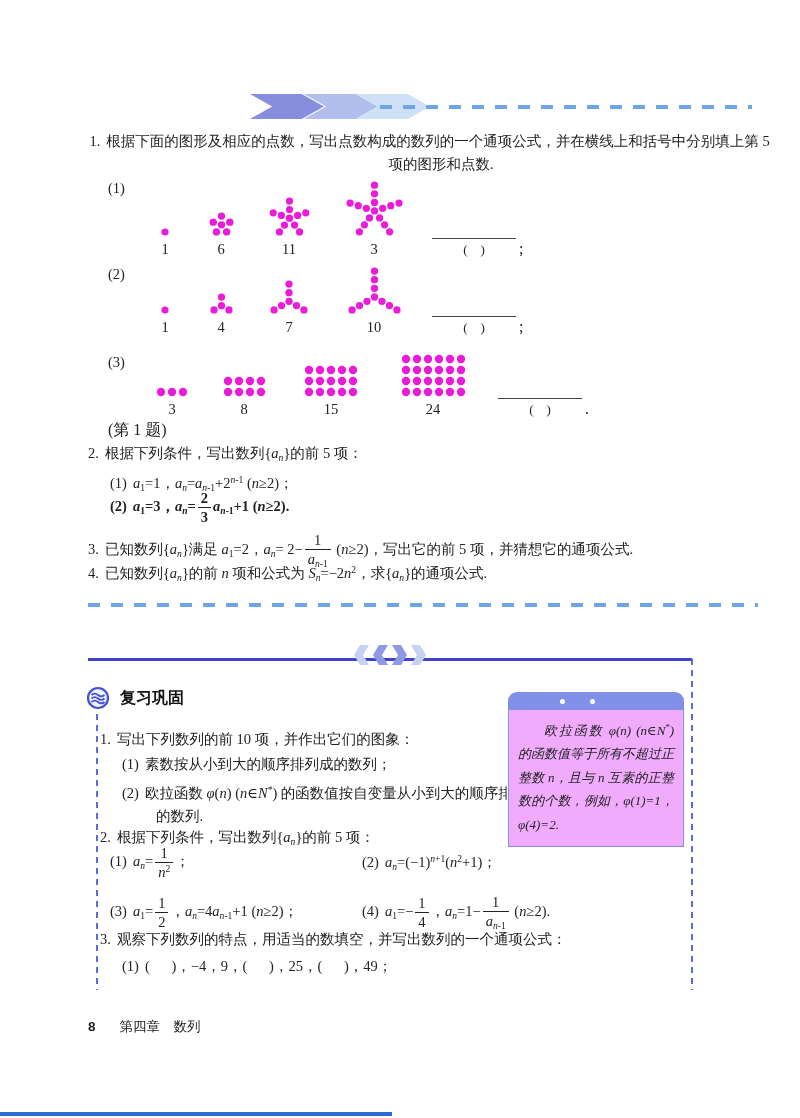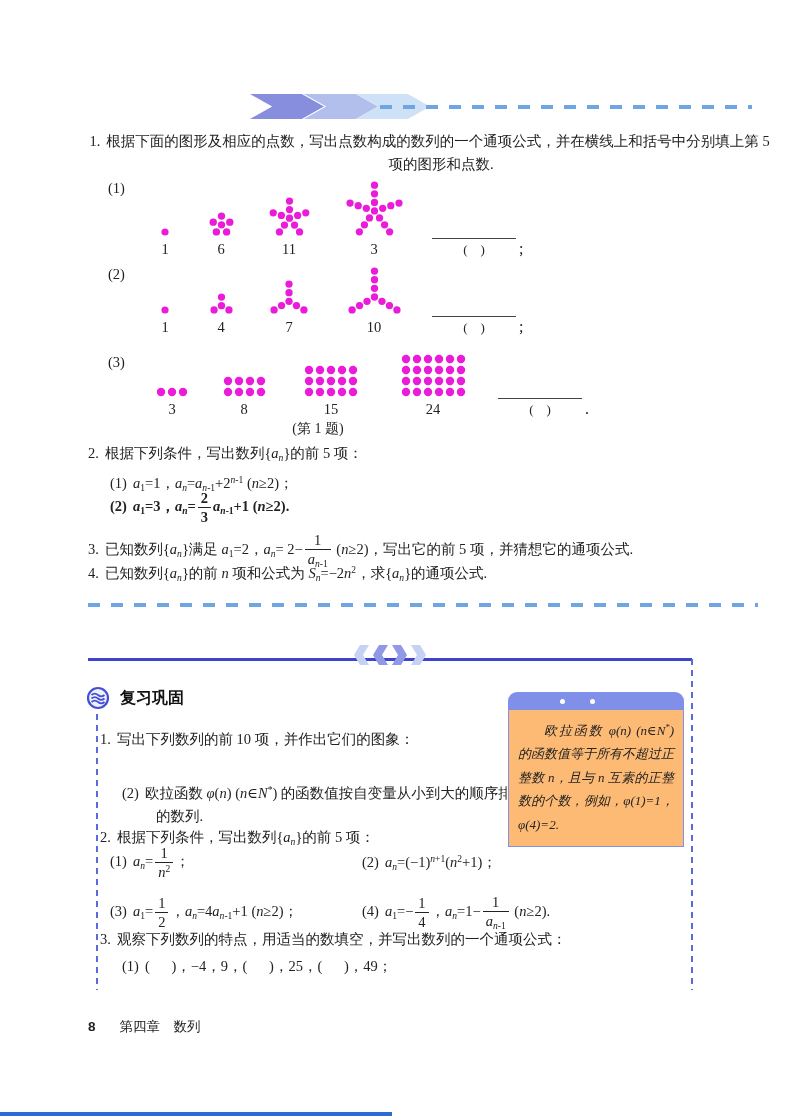--- a/index.html
+++ b/index.html
@@ -38,21 +38,21 @@
   
   .fig-row{position:absolute;left:108px;display:flex;align-items:flex-end;}
   .fig-label{align-self:flex-start;width:32px;flex:0 0 32px;}
   .fig-cells{display:flex;align-items:flex-end;}
   .fig-cell{display:flex;flex-direction:column;align-items:center;justify-content:flex-end;}
   .fig-num{margin-top:4px;font-size:14.5px;}
   .fig-blank{display:flex;flex-direction:column;align-items:center;margin-left:10px;}
   .blank-line{width:84px;height:0;border-bottom:1.5px solid #444;}
   .blank-paren{font-size:13px;margin-top:3px;white-space:pre;}
   .fig-tail{margin-left:3px;font-size:16px;}
-  .fig-caption{position:absolute;top:420px;left:108px;width:420px;text-align:center;font-size:14px;}
+  .fig-caption{position:absolute;top:420px;left:108px;width:420px;font-size:16px;}
 
   
   .exercise-rule{position:absolute;top:645px;left:88px;width:604px;height:28px;}
   .rule-line{position:absolute;top:13px;left:0;right:0;height:2.5px;background:#3d43cf;}
   .badge-wrap{position:absolute;left:50%;top:0;transform:translateX(-50%);
               display:flex;align-items:center;}
   .badge{background:#4541d0;color:#fff;font:bold 15px "Liberation Sans",sans-serif;
          padding:6px 30px;clip-path:polygon(0 50%,11% 0,89% 0,100% 50%,89% 100%,11% 100%);
          letter-spacing:2px;white-space:nowrap;}
   .bchev{width:15px;height:20px;margin:0 2px;}
@@ -69,21 +69,21 @@
   .vdash-right{left:691px;top:659px;height:331px;}
 
   .p2-grid{position:absolute;left:110px;top:845px;width:560px;display:grid;
            grid-template-columns:252px 1fr;row-gap:13px;align-items:center;}
 
   
   .callout{position:absolute;left:508px;top:692px;width:176px;}
   .callout-bar{height:18px;background:#8090e8;border-radius:9px 9px 0 0;position:relative;}
   .callout-dot{position:absolute;top:6.5px;width:5px;height:5px;border-radius:50%;background:#fff;}
   .cd1{left:52px;} .cd2{left:82px;}
-  .callout-body{border:1.5px solid #8090e8;border-top:none;background:#fdba74;
+  .callout-body{border:1.5px solid #8090e8;border-top:none;background:#f0abfc;
                 padding:9px 9px 10px;font-size:13px;font-style:italic;line-height:1.8;
                 text-align:justify;text-indent:2em;}
 
   
   .footer{position:absolute;top:1018px;left:88px;font-size:13.5px;display:flex;align-items:baseline;}
   .footer-page{font-weight:bold;font-family:"Liberation Sans",sans-serif;}
   .footer-chapter{margin-left:24px;}
   .bottom-bar{position:absolute;left:0;top:1112px;width:392px;height:4px;background:#2a6bd4;}
 </style>
 </head>
@@ -327,20 +327,21 @@
       <path d="M5.5 9 q3.2 -2.8 6.5 0 t6.5 0" stroke="#4450d4" fill="none" stroke-width="1.7"></path>
       <path d="M5.5 12.5 q3.2 -2.8 6.5 0 t6.5 0" stroke="#4450d4" fill="none" stroke-width="1.7"></path>
       <path d="M5.5 16 q3.2 -2.8 6.5 0 t6.5 0" stroke="#4450d4" fill="none" stroke-width="1.7"></path>
     </svg>
     <span class="section-title">复习巩固</span>
   </div>
   <div class="vdash vdash-left"></div>
   <div class="vdash vdash-right"></div>
 
   <div class="prob" style="top:728px;left:100px;"><span class="qnum">1.</span><span>写出下列数列的前 10 项，并作出它们的图象：</span></div>
+  <div class="sub-item hang" style="top:753px;left:122px;padding-left:34px;text-indent:-34px;"><span class="qnum">(1)</span><span>素数按从小到大的顺序排列成的数列；</span></div>
   <div class="sub-item" style="top:778px;left:122px;width:400px;padding-left:34px;text-indent:-34px;"><span class="qnum">(2)</span><span>欧拉函数 <i>φ</i>(<i>n</i>) (<i>n</i>∈<i>N</i><sup>*</sup>) 的函数值按自变量从小到大的顺序排列成的数列.</span></div>
 
   <div class="prob" style="top:826px;left:100px;"><span class="qnum">2.</span><span>根据下列条件，写出数列{<i>a</i><sub><i>n</i></sub>}的前 5 项：</span></div>
   <div class="p2-grid">
     <div><span class="qnum">(1)</span><span><i>a</i><sub><i>n</i></sub>=<span class="frac"><span class="fnum">1</span><span class="fden"><i>n</i><sup>2</sup></span></span>；</span></div>
     <div><span class="qnum">(2)</span><span><i>a</i><sub><i>n</i></sub>=(−1)<sup><i>n</i>+1</sup>(<i>n</i><sup>2</sup>+1)；</span></div>
     <div><span class="qnum">(3)</span><span><i>a</i><sub>1</sub>=<span class="frac"><span class="fnum">1</span><span class="fden">2</span></span>，<i>a</i><sub><i>n</i></sub>=4<i>a</i><sub><i>n</i>-1</sub>+1 (<i>n</i>≥2)；</span></div>
     <div><span class="qnum">(4)</span><span><i>a</i><sub>1</sub>=−<span class="frac"><span class="fnum">1</span><span class="fden">4</span></span>，<i>a</i><sub><i>n</i></sub>=1−<span class="frac"><span class="fnum">1</span><span class="fden"><i>a</i><sub><i>n</i>-1</sub></span></span> (<i>n</i>≥2).</span></div>
   </div>
 

